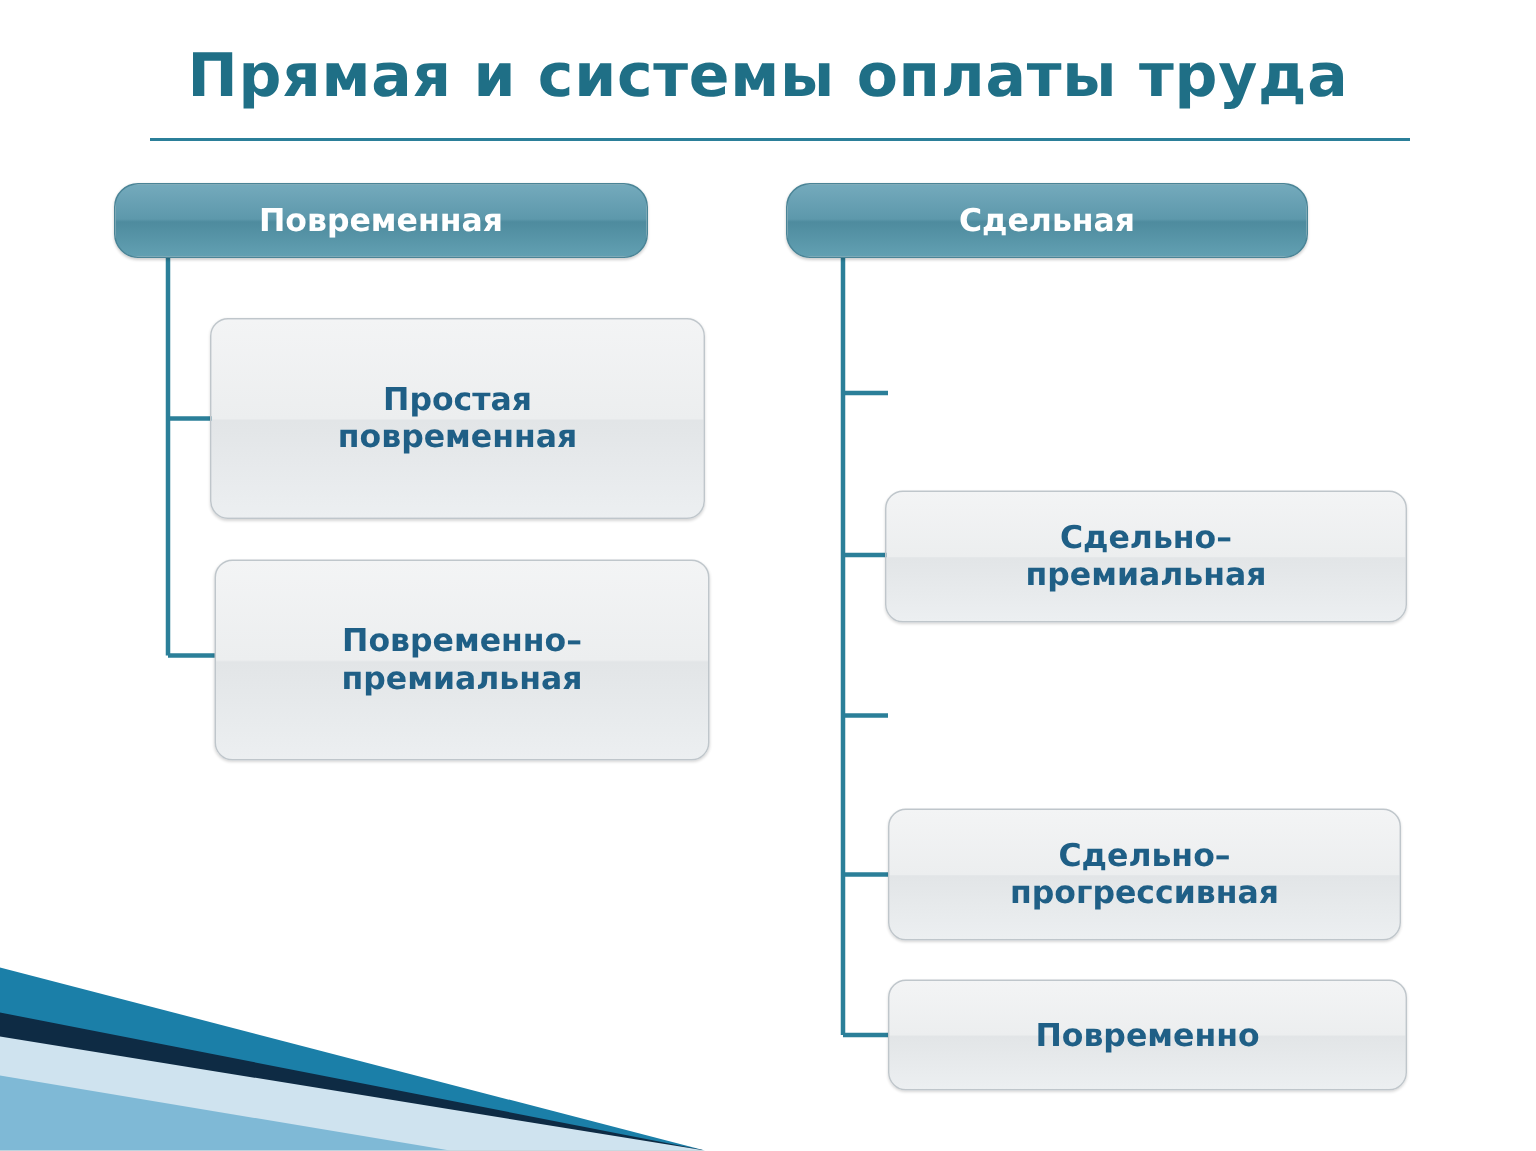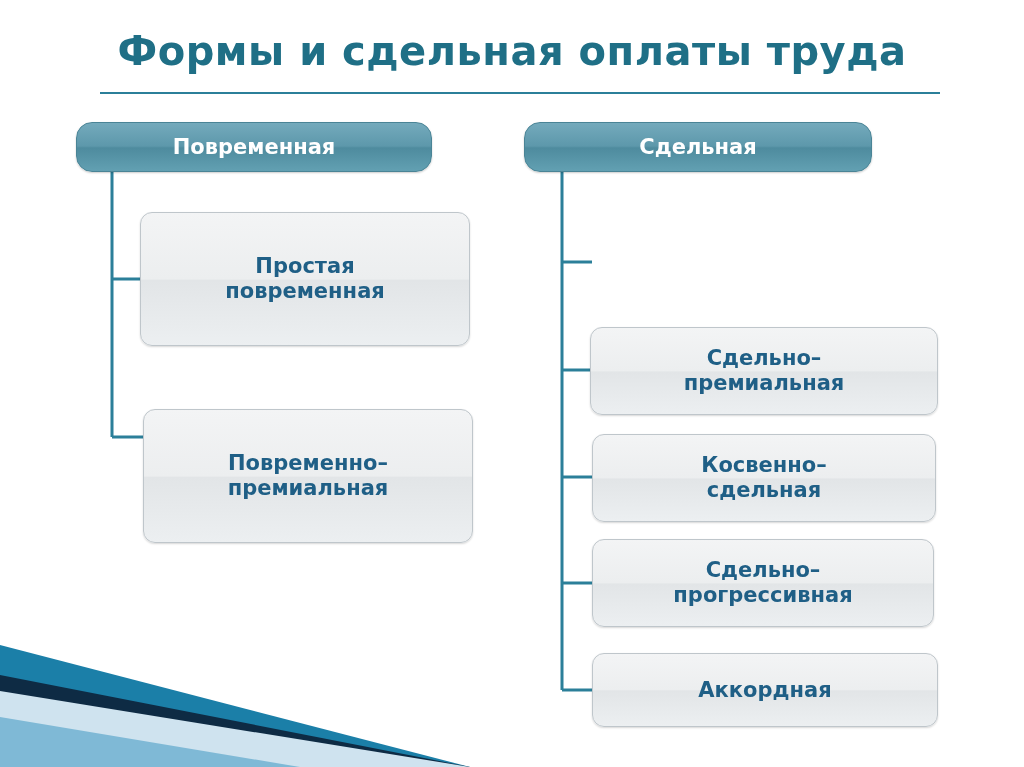--- a/index.html
+++ b/index.html
@@ -99,21 +99,21 @@
     left: 0;
     bottom: 0;
     width: 470px;
     height: 150px;
     pointer-events: none;
   }
 </style>
 </head>
 <body>
 
-<div id="slide-title">Формы и сдельная оплаты труда</div>
+<div id="slide-title">Прямая и системы оплаты труда</div>
 <div id="title-underline"></div>
 
 <div id="diagram">
 
   <svg class="connector-svg" viewBox="0 0 1024 767">
 
     <path d="M112,172 L112,437" stroke="#2b7f99" stroke-width="3" fill="none"></path>
     <path d="M112,279 L148,279" stroke="#2b7f99" stroke-width="3" fill="none"></path>
     <path d="M112,437 L148,437" stroke="#2b7f99" stroke-width="3" fill="none"></path>
 
@@ -123,36 +123,34 @@
     <path d="M562,477 L592,477" stroke="#2b7f99" stroke-width="3" fill="none"></path>
     <path d="M562,583 L592,583" stroke="#2b7f99" stroke-width="3" fill="none"></path>
     <path d="M562,690 L592,690" stroke="#2b7f99" stroke-width="3" fill="none"></path>
   </svg>
 
   <div class="head-box" style="left:76px; top:122px; width:356px; height:50px;">Повременная</div>
 
   <div class="leaf-box" style="left:140px; top:212px; width:330px; height:134px;">Простая
 повременная</div>
 
-  <div class="leaf-box" style="left:143px; top:373px; width:330px; height:134px;margin-top:36px;">Повременно–
+  <div class="leaf-box" style="left:143px; top:373px; width:330px; height:134px;">Повременно–
 премиальная</div>
 
   <div class="head-box" style="left:524px; top:122px; width:348px; height:50px;">Сдельная</div>
 
 
   <div class="leaf-box" style="left:590px; top:327px; width:348px; height:88px;">Сдельно–
 премиальная</div>
 
-  <div class="leaf-box" style="left:592px; top:434px; width:344px; height:88px;">Косвенно–
-сдельная</div>
 
   <div class="leaf-box" style="left:592px; top:539px; width:342px; height:88px;">Сдельно–
 прогрессивная</div>
 
-  <div class="leaf-box" style="left:592px; top:653px; width:346px; height:74px;">Аккордная</div>
+  <div class="leaf-box" style="left:592px; top:653px; width:346px; height:74px;">Повременно</div>
 
 </div>
 
 <svg id="corner-decoration" viewBox="0 0 470 150" preserveAspectRatio="none">
   <polygon points="0,28 470,150 0,150" fill="#1b7fa8"></polygon>
   <polygon points="0,58 470,150 0,150" fill="#0e2b44"></polygon>
   <polygon points="0,74 470,150 0,150" fill="#cfe3ef"></polygon>
   <polygon points="0,100 300,150 0,150" fill="#7fb9d6"></polygon>
 </svg>
 

